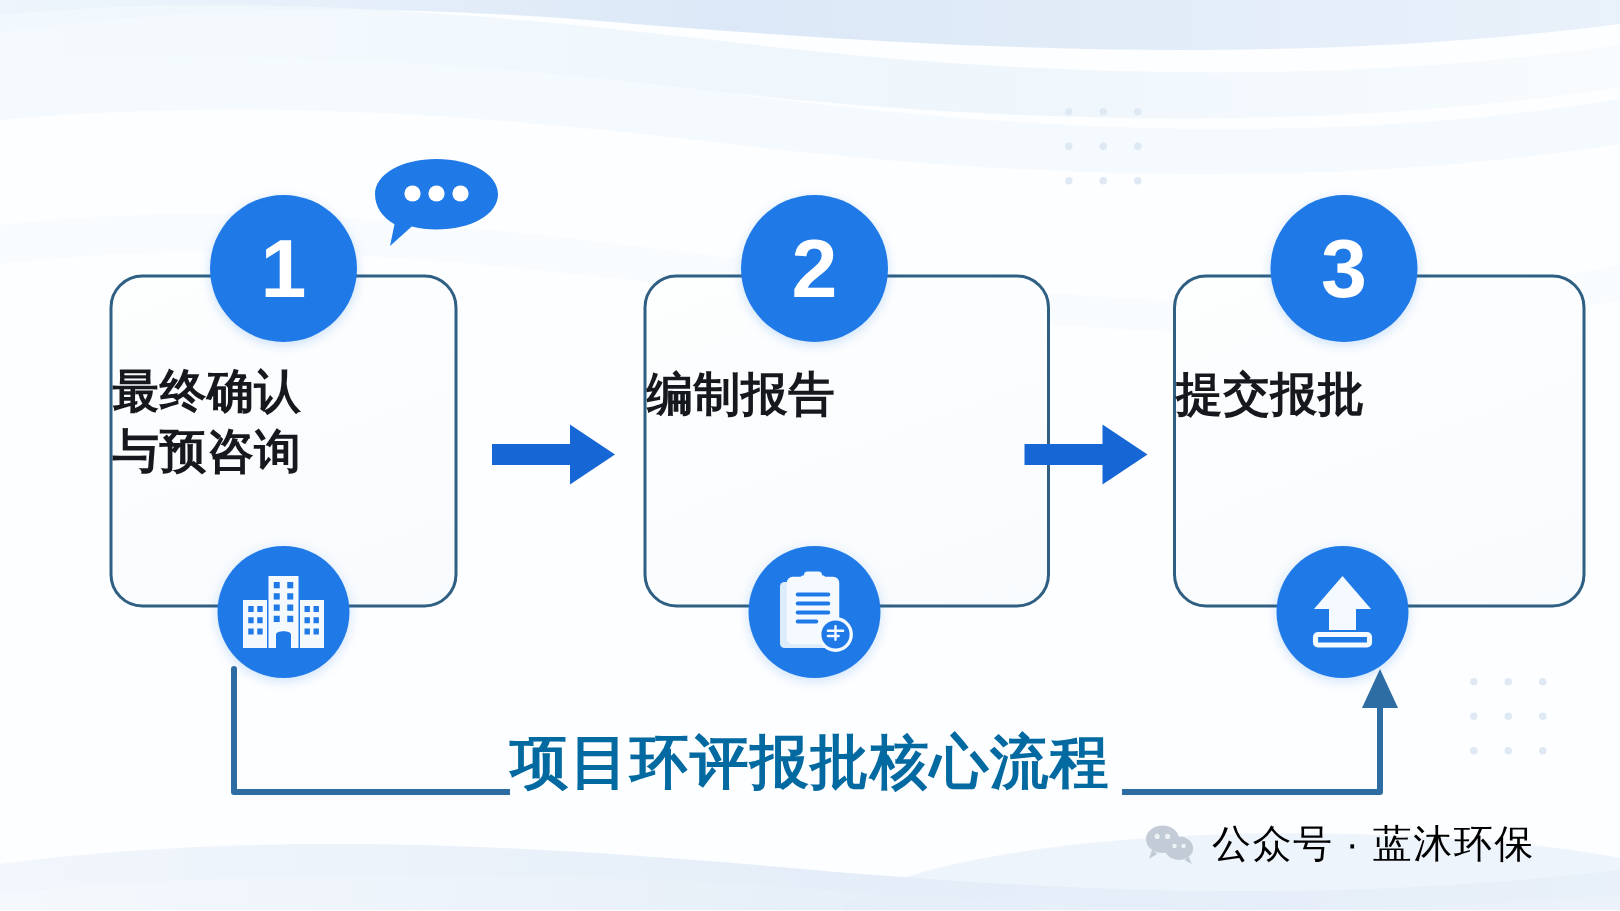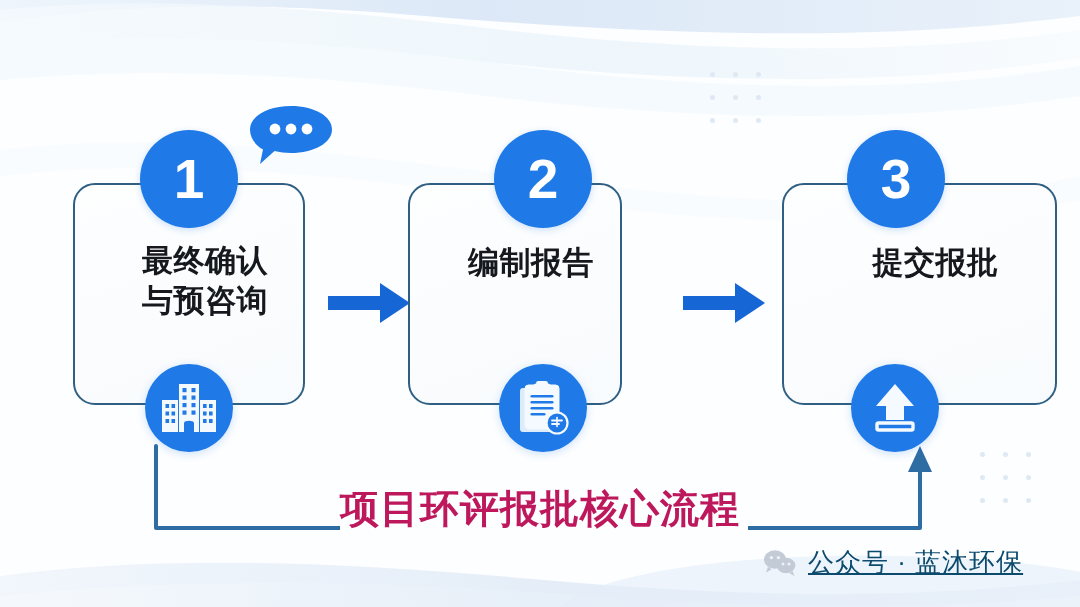--- a/index.html
+++ b/index.html
@@ -39,35 +39,34 @@
 
   
   .card {
     position: absolute;
     border-radius: 22px;
     border: 2.4px solid #2f5f82;
     background: linear-gradient(160deg, #fdfefe 0%, #fafcfe 60%, #f8fbfd 100%);
     box-sizing: border-box;
   }
   #card-1 { left: 73px;  top: 183px; width: 232px; height: 222px; }
-  #card-2 { left: 408px; top: 183px; width: 214px; height: 222px; }
+  #card-2 { left: 429px; top: 183px; width: 271px; height: 222px; }
   #card-3 { left: 782px; top: 183px; width: 275px; height: 222px; }
 
   .card-title {
     position: absolute;
     left: 0;
     width: 100%;
-    text-align: center;
+    text-align: left;
     font-weight: bold;
     font-size: 31px;
     line-height: 1.28;
     color: #15181c;
     letter-spacing: 0.5px;
     white-space: pre-line;
-    padding-left: 16px;
   }
   #card-1 .card-title { top: 56px; }
   #card-2 .card-title { top: 58px; }
   #card-3 .card-title { top: 58px; }
 
   
   .num-badge {
     position: absolute;
     width: 98px; height: 98px;
     border-radius: 50%;
@@ -117,39 +116,39 @@
   #connector-right { position: absolute; left: 748px; top: 440px; width: 190px; height: 100px; }
 
   
   #flow-caption {
     position: absolute;
     left: 330px; top: 489px;
     width: 420px;
     text-align: center;
     font-size: 39px;
     font-weight: bold;
-    color: #be185d;
+    color: #0369a1;
     letter-spacing: 1px;
     line-height: 1;
     white-space: nowrap;
   }
 
   
   #watermark {
     position: absolute;
     left: 763px; top: 545px;
     display: flex;
     align-items: center;
     gap: 11px;
     color: #b9c3cd;
     font-size: 26px;
     letter-spacing: 1px;
     white-space: nowrap;
   }
-  #watermark .wm-text { color: #0c4a6e; text-decoration: underline; }
+  #watermark .wm-text { color: #000000; }
 </style>
 </head>
 <body>
 
 <div id="stage">
 
   <svg class="bg-svg" viewBox="0 0 1080 607" preserveAspectRatio="none">
     <defs>
       <linearGradient id="gTop1" x1="0" y1="0" x2="1" y2="0">
         <stop offset="0%" stop-color="#eef5fc"></stop>

